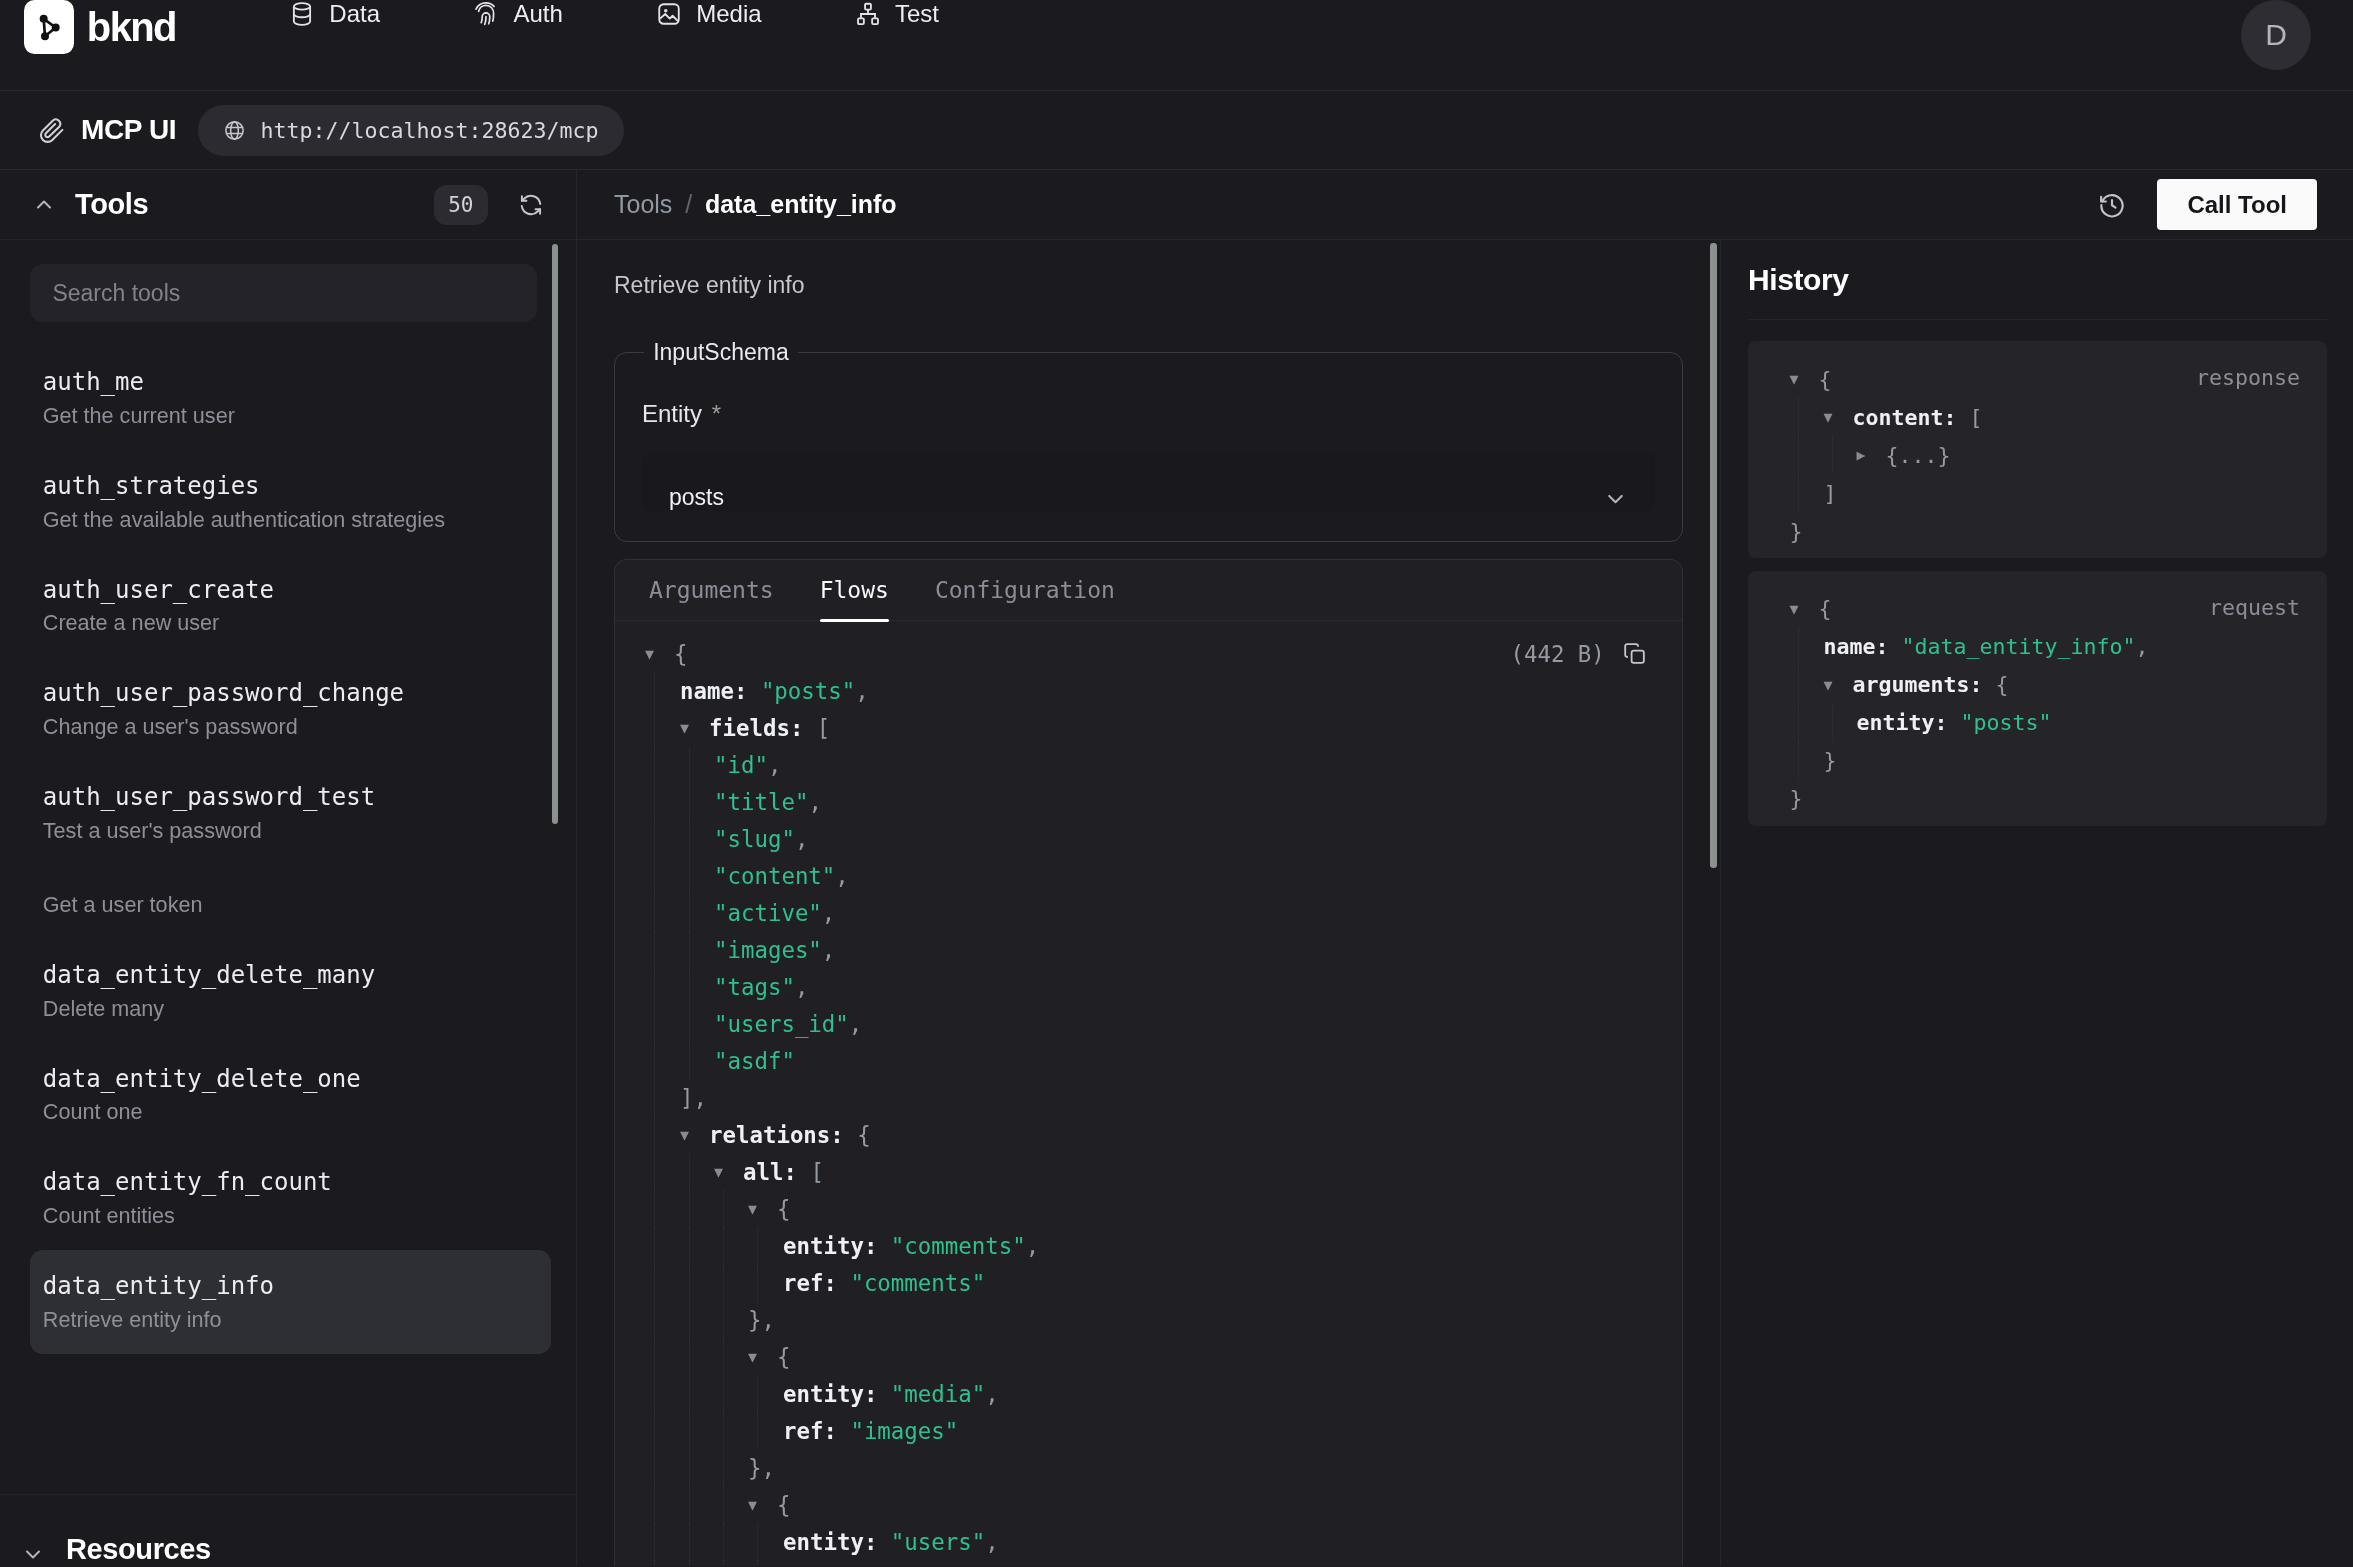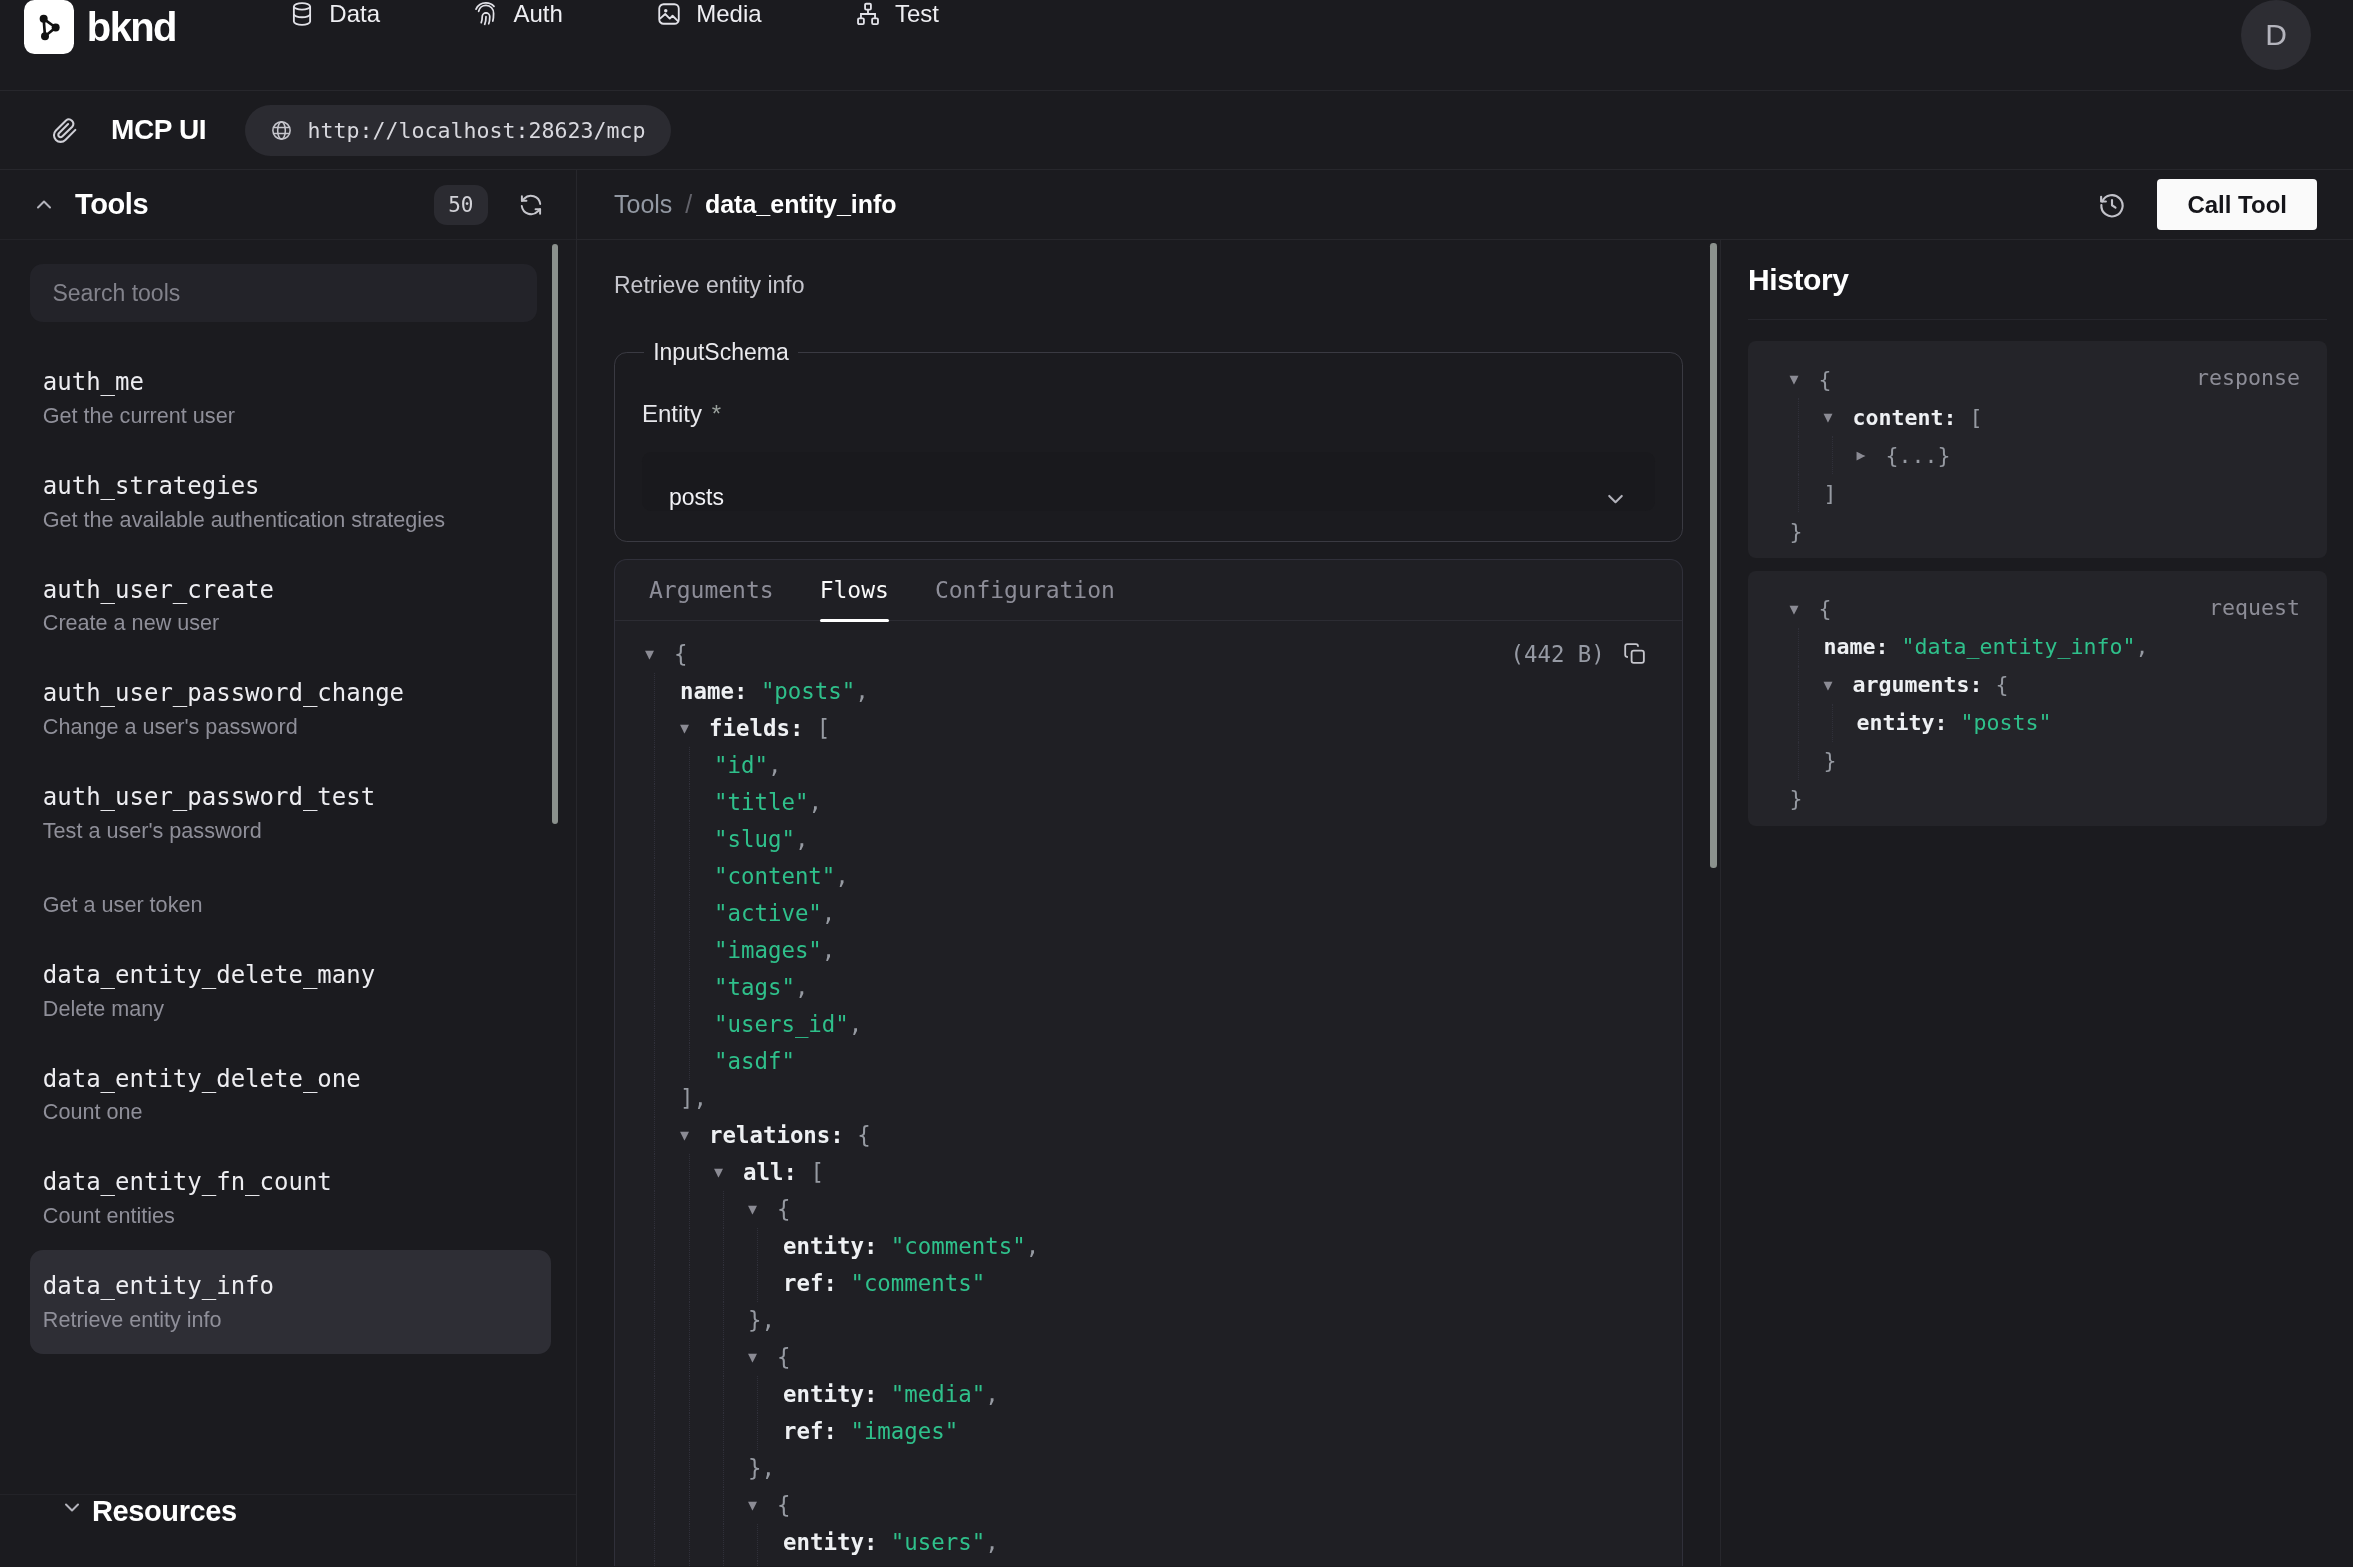--- a/index.html
+++ b/index.html
@@ -18,21 +18,21 @@
   .topnav{height:91px;border-bottom:1.6px solid var(--line);display:flex;align-items:flex-start;padding:0 24px;background:var(--bg)}
   .brand{display:flex;align-items:center;gap:12.8px}
   .brand-mark{width:50px;height:54px;background:#ffffff;border-radius:10.4px;display:flex;align-items:center;justify-content:center}
   .brand-name{font:800 40px/1 var(--sans);color:#fff;letter-spacing:-1.6px}
   .nav{display:flex;gap:93px;margin-left:113px}
   .nav-item{display:flex;align-items:center;gap:14.4px;color:#eeeef2;font:500 24px var(--sans);cursor:pointer}
   .nav-item svg{width:26px;height:26px;color:#e2e2e8}
   .avatar{margin-left:auto;margin-right:19px;width:70px;height:70px;border-radius:50%;background:#2d2d33;color:#b4b4bd;font:500 30px var(--sans);display:flex;align-items:center;justify-content:center}
 
   
-  .mcpbar{height:79px;border-bottom:1.6px solid var(--line);display:flex;align-items:center;padding:0 50px;gap:32px;background:var(--bg)}
+  .mcpbar{height:79px;border-bottom:1.6px solid var(--line);display:flex;align-items:center;padding:0 37px;gap:15px;background:var(--bg)}
   .mcp-icon{width:29px;height:29px;color:#cfcfd6}
   .mcp-title{font:800 28px var(--sans);color:#fff;letter-spacing:-0.4px}
   .url-pill{display:flex;align-items:center;gap:14.4px;background:#2b2b31;border-radius:798px;height:51px;padding:0 25.6px;margin-left:6.4px}
   .url-pill svg{width:23px;height:23px;color:#c6c6cd}
   .url-pill span{font:21.6px var(--mono);color:#d8d8de}
 
   
   .frame{display:flex;height:1396px}
 
   
@@ -44,21 +44,21 @@
   .badge{font:21px var(--mono);background:#2b2b31;color:#d2d2d8;padding:8px 14.4px;border-radius:12.8px}
   .refresh{width:26px;height:26px;color:#c6c6cc;margin-left:11.2px;cursor:pointer}
   .sb-scroll{flex:1;padding-top:24px;overflow:hidden}
   .search{display:block;margin-left:30px;width:507px;height:58px;background:#232329;border:none;outline:none;border-radius:12.8px;padding:0 22.4px;font:23px var(--sans);color:#e6e6ea}
   .search::placeholder{color:#82828b}
   .tools-list{margin-top:24px}
   .tool{width:521px;margin-left:30px;padding:21px 11.2px 21px 12.8px;border-radius:12.8px;cursor:pointer}
   .tool.selected{background:#2e2e35}
   .tool-name{font:24px/30px var(--mono);color:#ededf1}
   .tool-desc{font:21.6px/27px var(--sans);color:#8f8f99;margin-top:4.8px}
-  .sb-foot{height:72px;border-top:1.6px solid #232328;display:flex;align-items:flex-start;gap:8px;padding:0 60px;flex:none;margin-top:auto}
+  .sb-foot{height:72px;border-top:1.6px solid #232328;display:flex;align-items:flex-end;gap:21px;padding:0 21px;flex:none;margin-top:auto}
   .sb-foot .chev{width:24px;height:24px;color:#b4b4bc}
   .sb-foot-title{font:800 29px var(--sans);color:#fff;letter-spacing:-0.4px}
   .sb-scrollbar{position:absolute;right:17.6px;top:74px;width:6.4px;height:580px;background:#8b918d;border-radius:3.2px}
 
   
   .right{flex:1;display:flex;flex-direction:column;min-width:0}
   .main-head{height:70px;border-bottom:1.6px solid var(--line);display:flex;align-items:center;padding:0 37px;background:var(--bg);flex:none}
   .crumb{display:flex;align-items:center;gap:12.8px;font:25px var(--sans)}
   .crumb-sec{color:#9298a2}
   .crumb-sep{color:#63636b}

